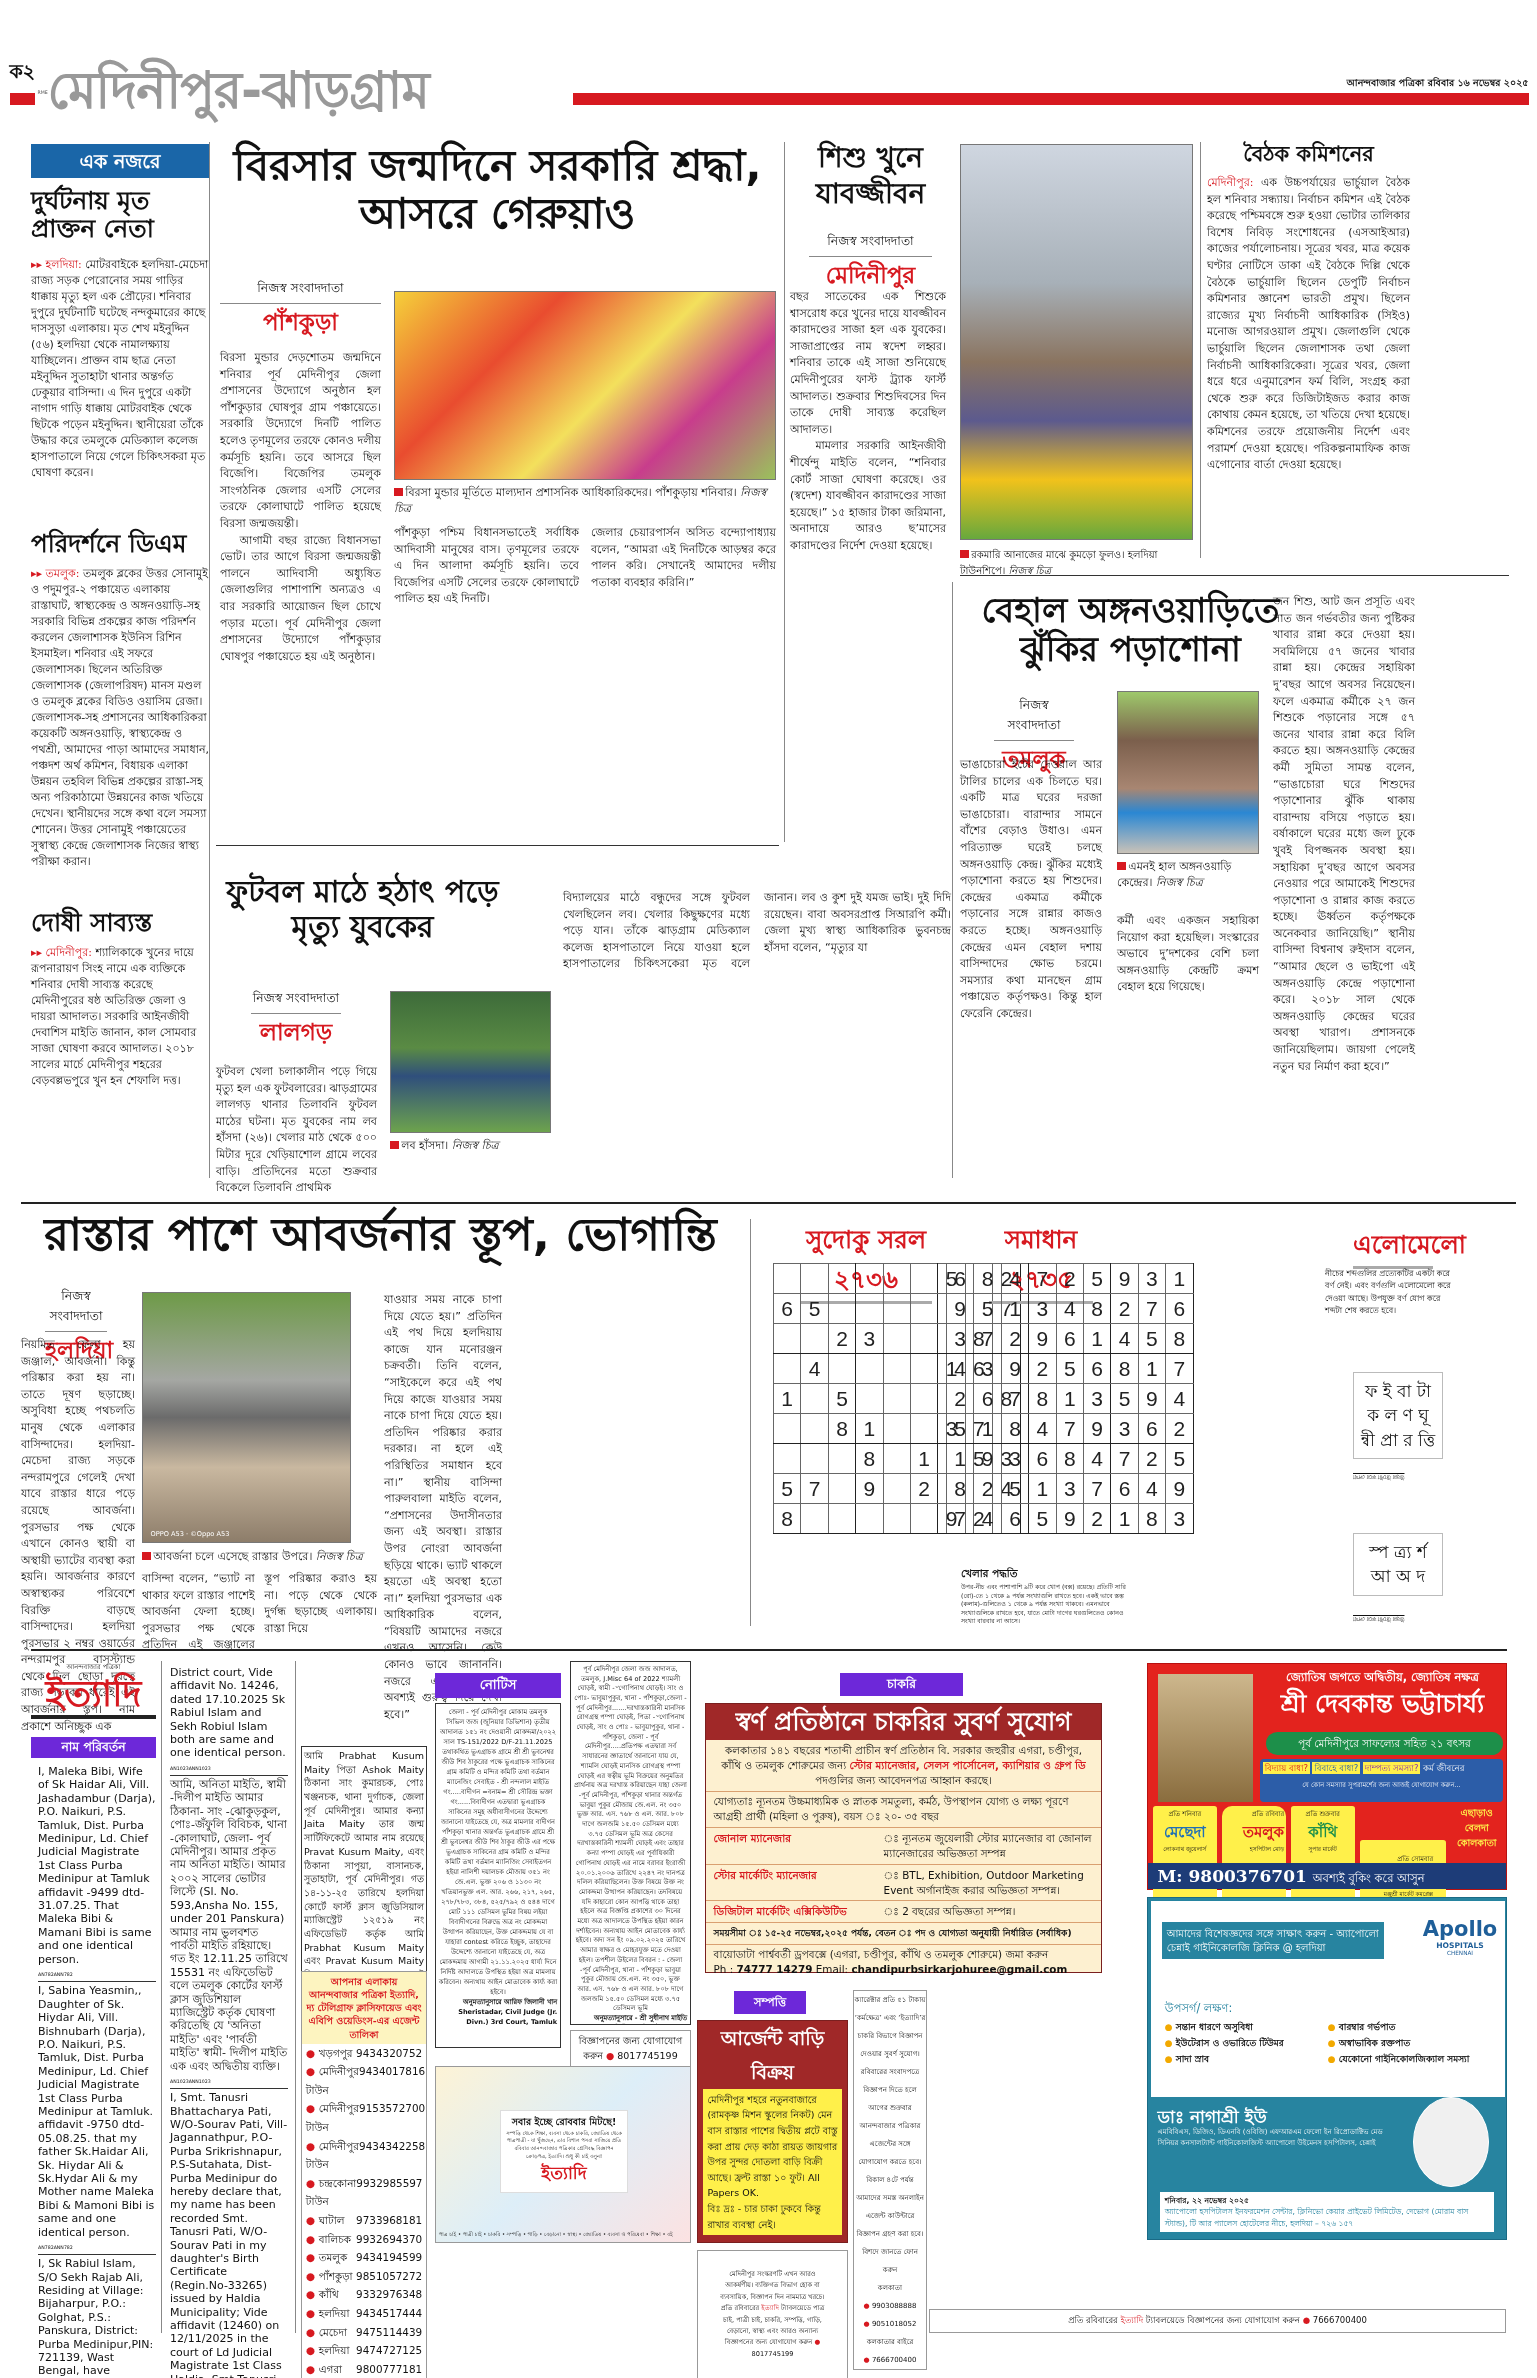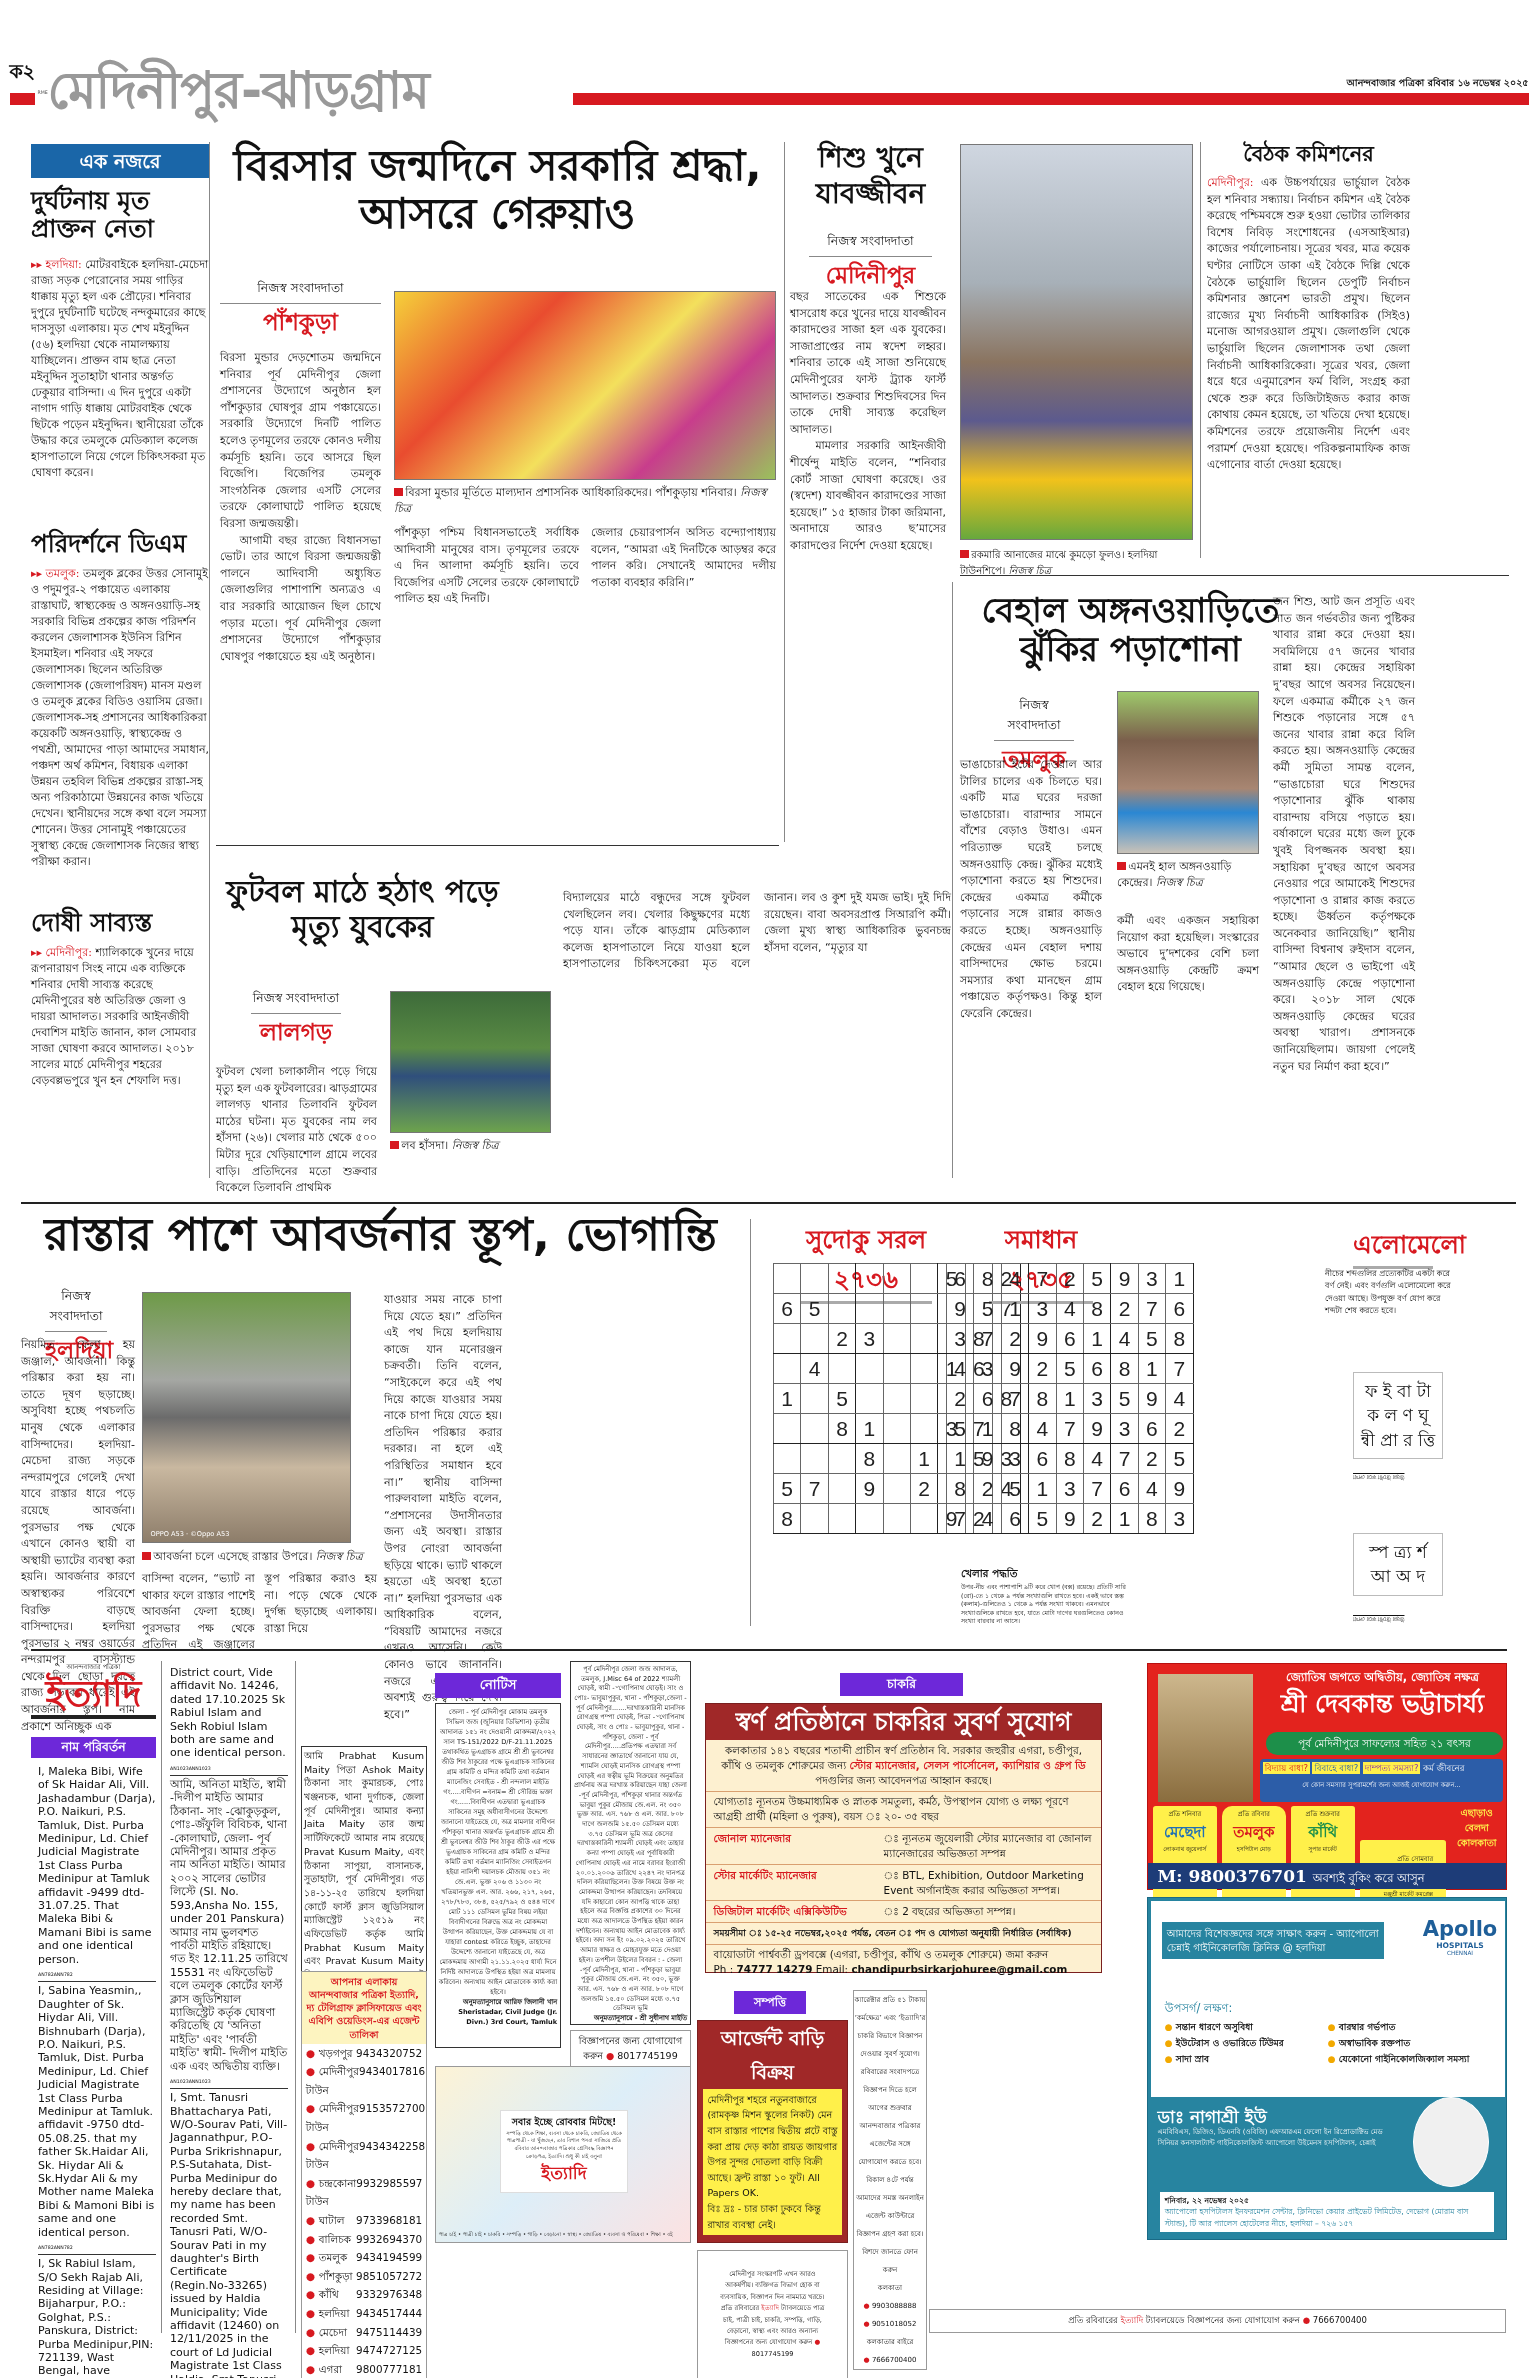--- a/index.html
+++ b/index.html
@@ -564,21 +564,21 @@
     <span style="background:#fff04a;color:#8a2ca8;padding:0.9px 1.9px">দাম্পত্য সমস্যা?</span>
     <span>কর্ম জীবনের</span>
     <div style="font-size:6.6px;text-align:center;margin-top:2.8px">যে কোন সমস্যার সুপরামর্শের জন্য আজই যোগাযোগ করুন...</div>
   </div>
   <div id="astro-chambers" style="position:absolute;left:4.7px;top:142px;width:350px;display:flex;gap:4.7px">
       <div style="flex: 1 1 0%; background: rgb(255, 240, 74); text-align: center; padding: 1.9px; border-radius: 2.8px;">
         <div style="font-size:6.6px">প্রতি শনিবার</div>
         <div style="font-size:15px;font-weight:bold;color:#1f6fb5">মেছেদা</div>
         <div style="font-size:5.7px">লোকনাথ জুয়েলার্স</div>
       </div>
-      <div style="flex: 1 1 0%; background: rgb(255, 240, 74); text-align: center; padding: 1.9px; border-radius: 10px;">
+      <div style="flex: 1 1 0%; background: rgb(255, 240, 74); text-align: right; padding: 1.9px; border-radius: 10px;">
         <div style="font-size:6.6px">প্রতি রবিবার</div>
         <div style="font-size:15px;font-weight:bold;color:#d71920">তমলুক</div>
         <div style="font-size:5.7px">হসপিটাল মোড়</div>
       </div>
       <div style="flex: 1 1 0%; background: rgb(255, 240, 74); text-align: center; padding: 1.9px; border-radius: 2.8px;">
         <div style="font-size:6.6px">প্রতি শুক্রবার</div>
         <div style="font-size:15px;font-weight:bold;color:#1d8f4a">কাঁথি</div>
         <div style="font-size:5.7px">সুপার মার্কেট</div>
       </div>
       <div style="flex: 1 1 0%; background: rgb(255, 240, 74); text-align: right; padding: 13px; border-radius: 2.8px; margin-top: 34px;">

